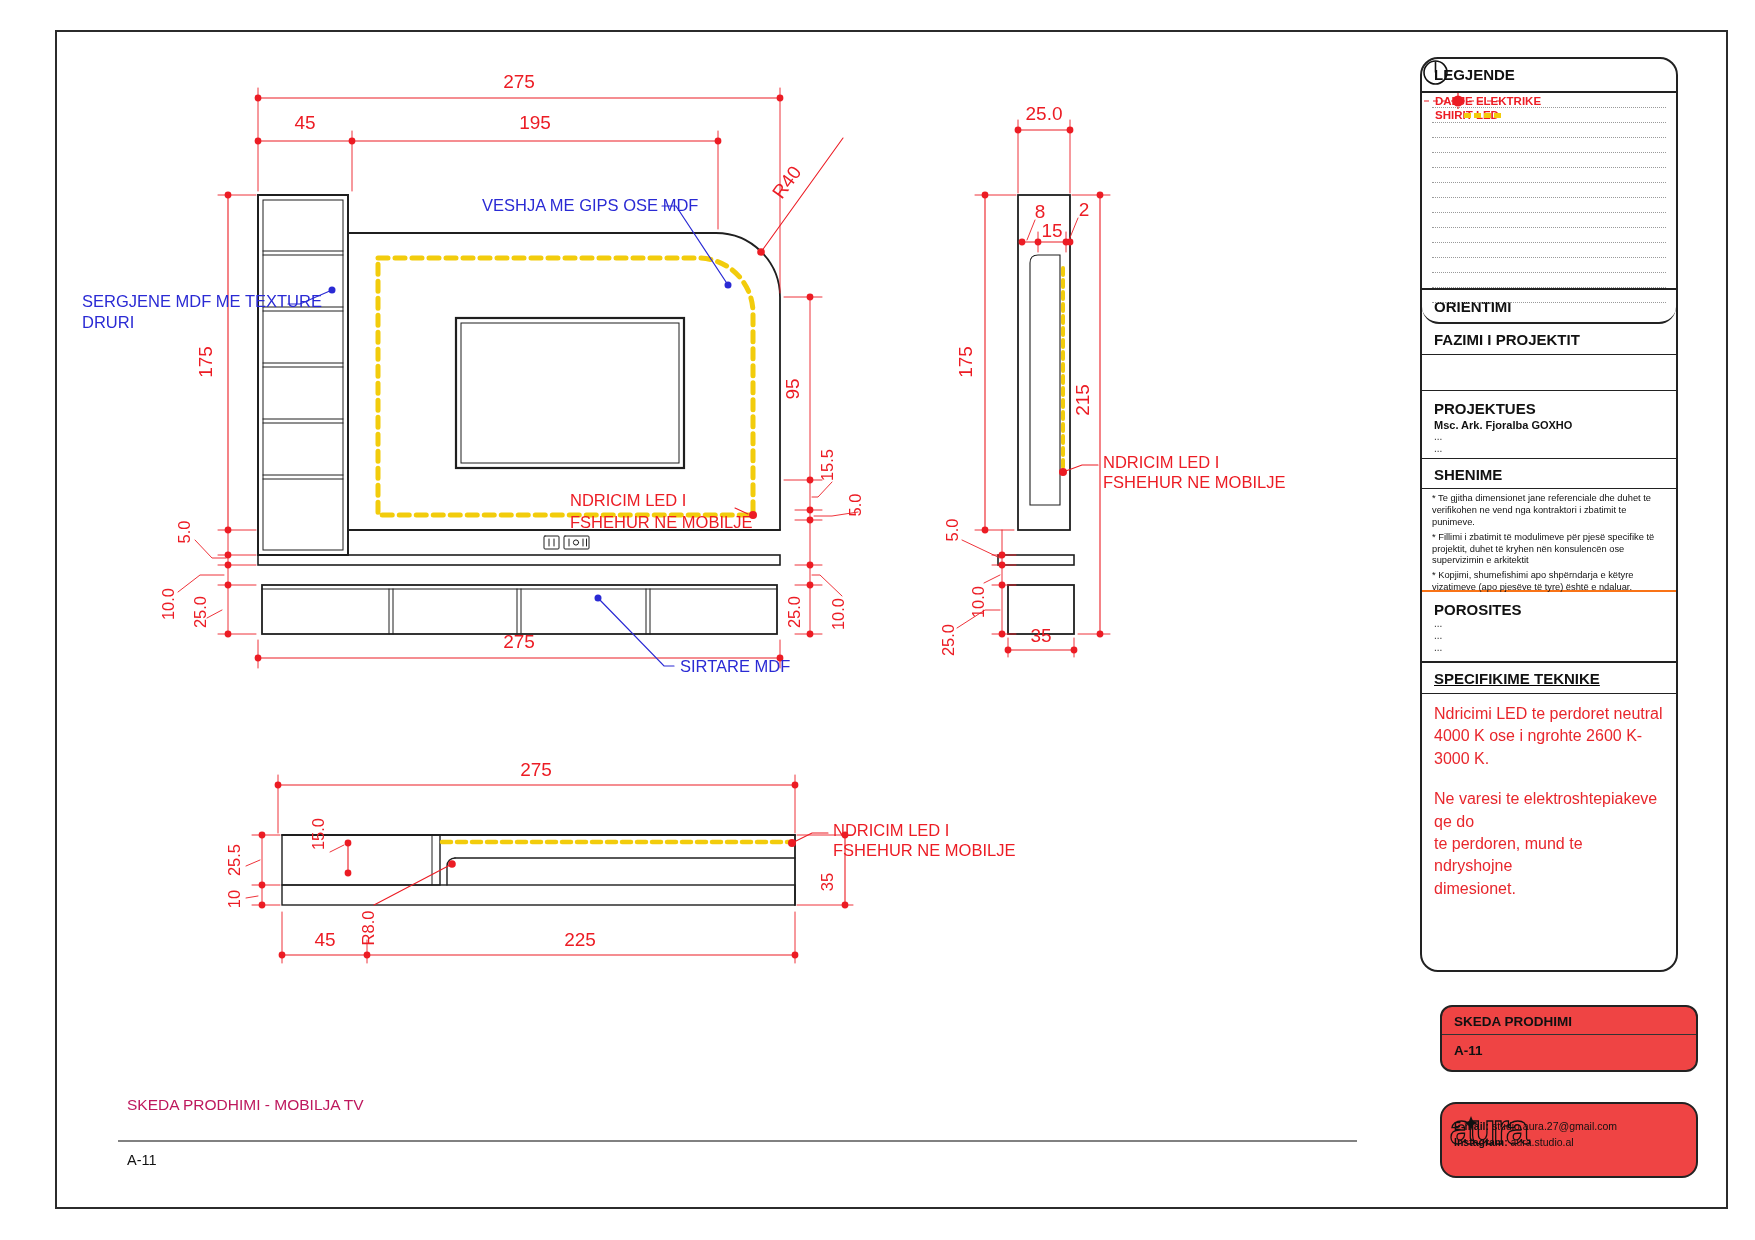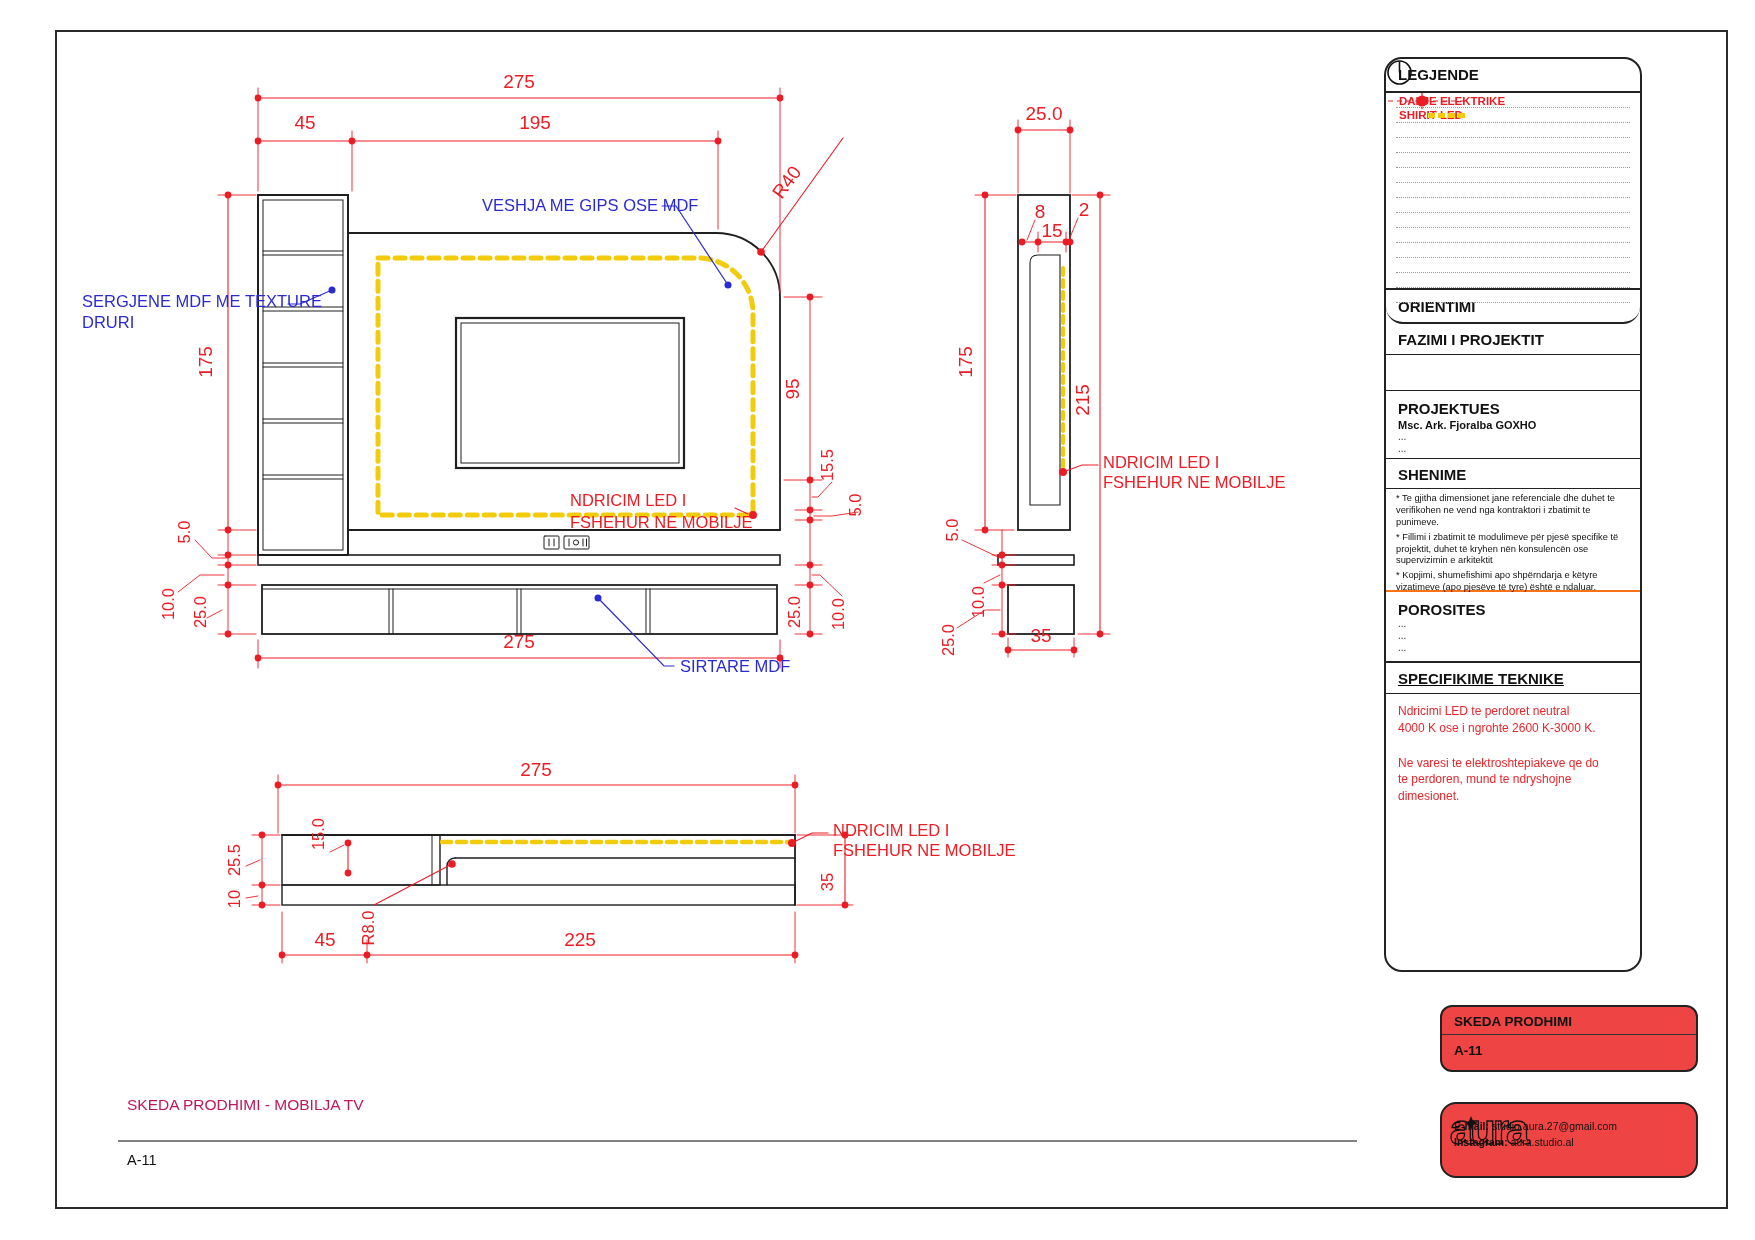--- a/index.html
+++ b/index.html
@@ -5,41 +5,41 @@
   html,body{margin:0;padding:0;background:#fff;}
   body{width:1755px;height:1240px;position:relative;font-family:"Liberation Sans",sans-serif;overflow:hidden;}
   .sheet-border{position:absolute;left:55px;top:30px;width:1669px;height:1175px;border:2px solid #2b2b2b;}
   svg{position:absolute;left:0;top:0;}
   svg text{font-family:"Liberation Sans",sans-serif;}
   .dim{fill:#ec1c24;font-size:19px;}
   .dimS{fill:#ec1c24;font-size:16.5px;}
   .annB{fill:#2a2ad4;font-size:16.5px;}
   .annR{fill:#ec1c24;font-size:16.5px;}
   
-  .tb{position:absolute;left:1384px;top:57px;width:258px;height:915px;border:2px solid #222;border-radius:18px;overflow:hidden;background:#fff;box-sizing:border-box;}
+  .tb{position:absolute;left:1420px;top:57px;width:258px;height:915px;border:2px solid #222;border-radius:18px;overflow:hidden;background:#fff;box-sizing:border-box;}
   .tb-head{font-weight:bold;font-size:15px;color:#111;padding:7px 12px 0;}
   .sec{box-sizing:border-box;}
   .sec-legend-title{height:34px;border-bottom:2px solid #222;}
   .legend-body{height:197px;border-bottom:2px solid #222;position:relative;padding:0 10px;box-sizing:border-box;}
   .dotrow{height:14px;border-bottom:1px dotted #9a9a9a;}
   .legend-item{position:absolute;left:13px;color:#ec1c24;font-weight:bold;font-size:11.5px;}
   .li1{top:2px;} .li2{top:16px;}
   .legend-sym{position:absolute;right:6px;top:0;width:80px;height:32px;}
   .sec-orient{height:34px;border-bottom:2px solid #222;display:flex;align-items:center;justify-content:space-between;padding:0 12px;font-weight:bold;font-size:15px;color:#111;box-sizing:border-box;border-radius:17px;}
   .sec-fazimi{height:31px;border-bottom:1.5px solid #222;}
   .sec-empty{height:36px;border-bottom:1.5px solid #222;}
   .sec-projektues{height:68px;border-bottom:1.5px solid #222;padding-top:2px;}
   .tb-name{font-weight:bold;font-size:11px;color:#111;padding:2px 12px 0;}
   .tb-dots{font-size:10px;color:#333;padding:0 12px;line-height:1.2;}
   .sec-shenime-h{height:30px;border-bottom:1.5px solid #222;}
   .sec-notes{height:103px;border-bottom:2px solid #f97316;padding:4px 10px;font-size:9.3px;color:#111;line-height:1.28;}
   .sec-notes p{margin:0 0 3px 0;}
   .sec-porosites{height:71px;border-bottom:2px solid #222;padding-top:2px;}
   .sec-spec-h{height:31px;border-bottom:1.5px solid #222;text-decoration:underline;}
-  .sec-spec{padding:9px 12px;color:#e8262c;font-size:12px;line-height:1.4;}
+  .sec-spec{padding:9px 12px;color:#e8262c;font-size:16px;line-height:1.4;}
   .spec-gap{height:18px;}
   .tb-small{position:absolute;left:1440px;width:258px;border:2px solid #222;background:#ef4444;box-sizing:border-box;}
   .skeda-box{top:1005px;height:67px;border-radius:12px;overflow:hidden;}
   .skeda-title{font-weight:bold;font-size:13.5px;color:#111;padding:7px 12px 5px;border-bottom:1.5px solid #333;}
   .skeda-code{font-weight:bold;font-size:13.5px;color:#111;padding:8px 12px;}
   .footer-box{top:1102px;height:76px;border-radius:16px;display:flex;align-items:center;padding:0 8px 12px 12px;gap:4px;}
   .contact{font-size:10.5px;color:#111;line-height:1.55;flex:1;}
   .contact b{font-weight:bold;}
   
   .sheet-title{position:absolute;left:127px;top:1096px;font-size:15.5px;color:#be185d;}

